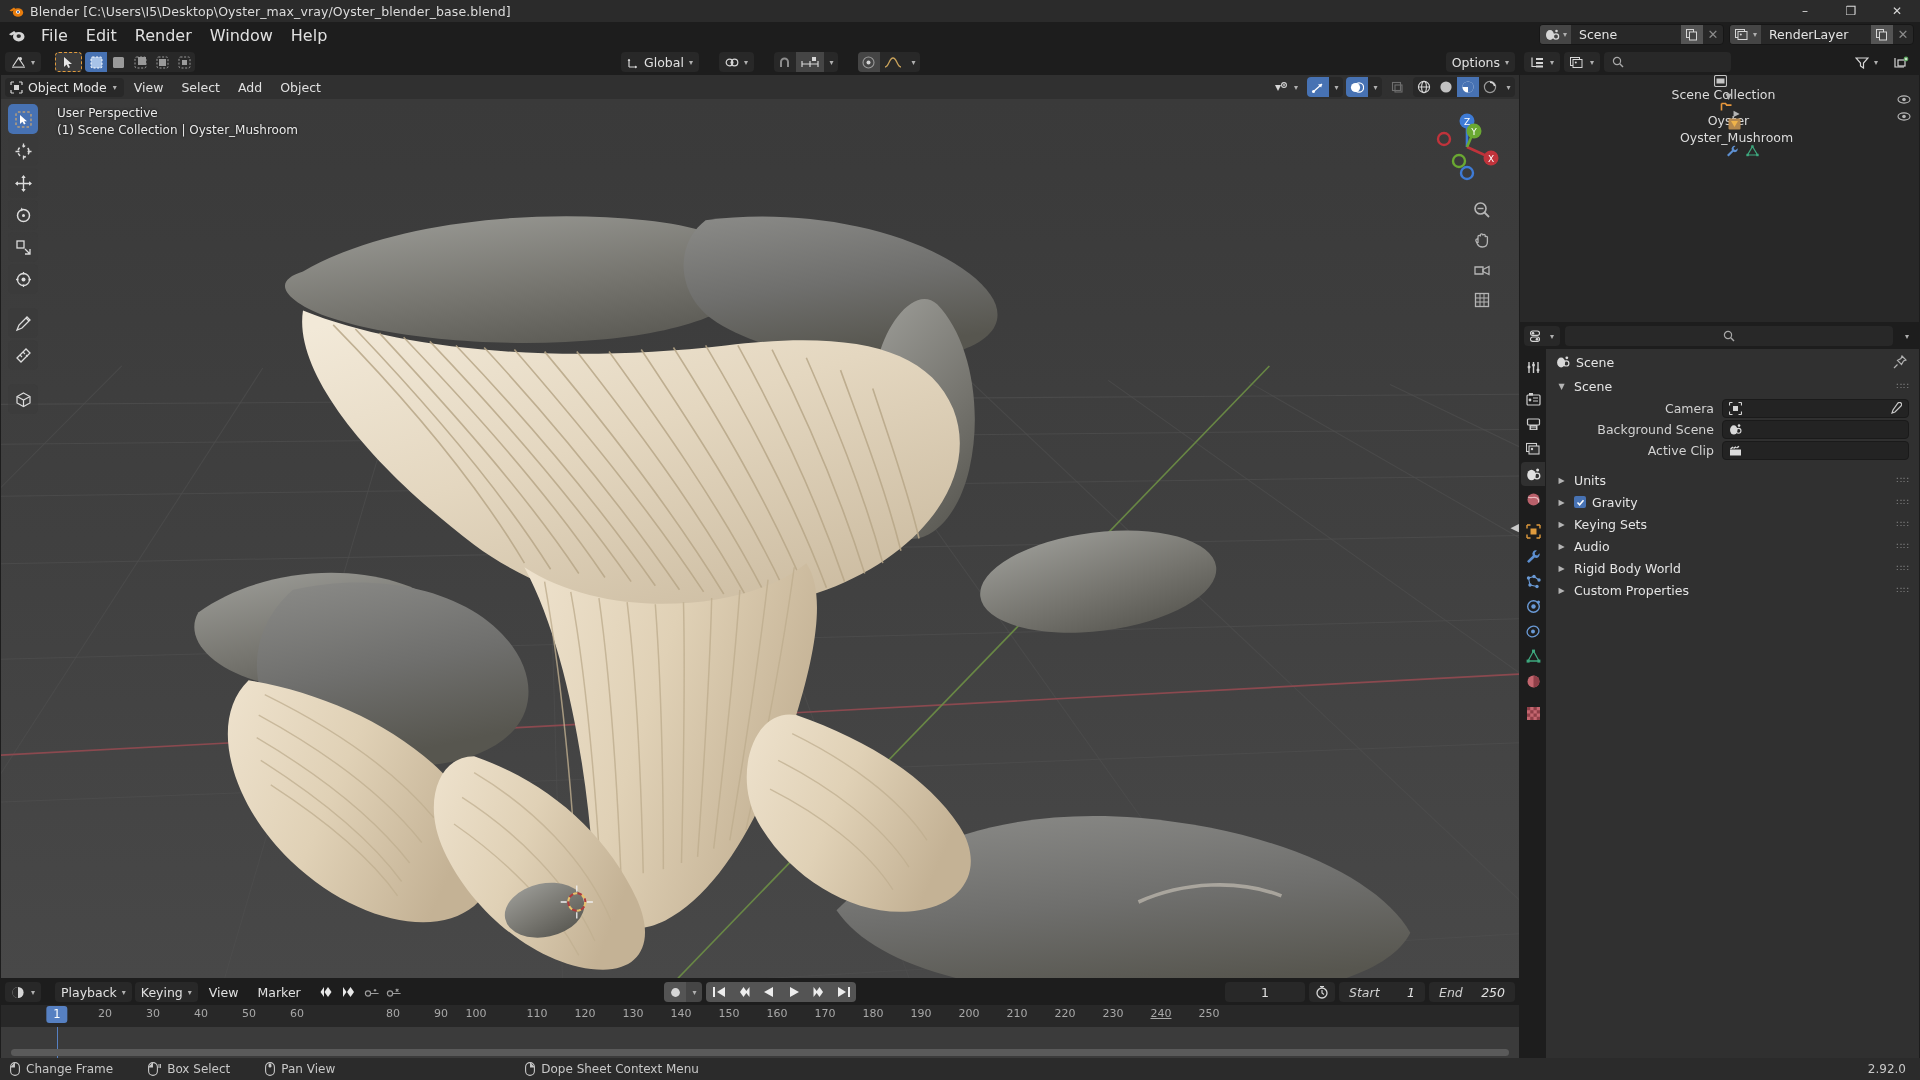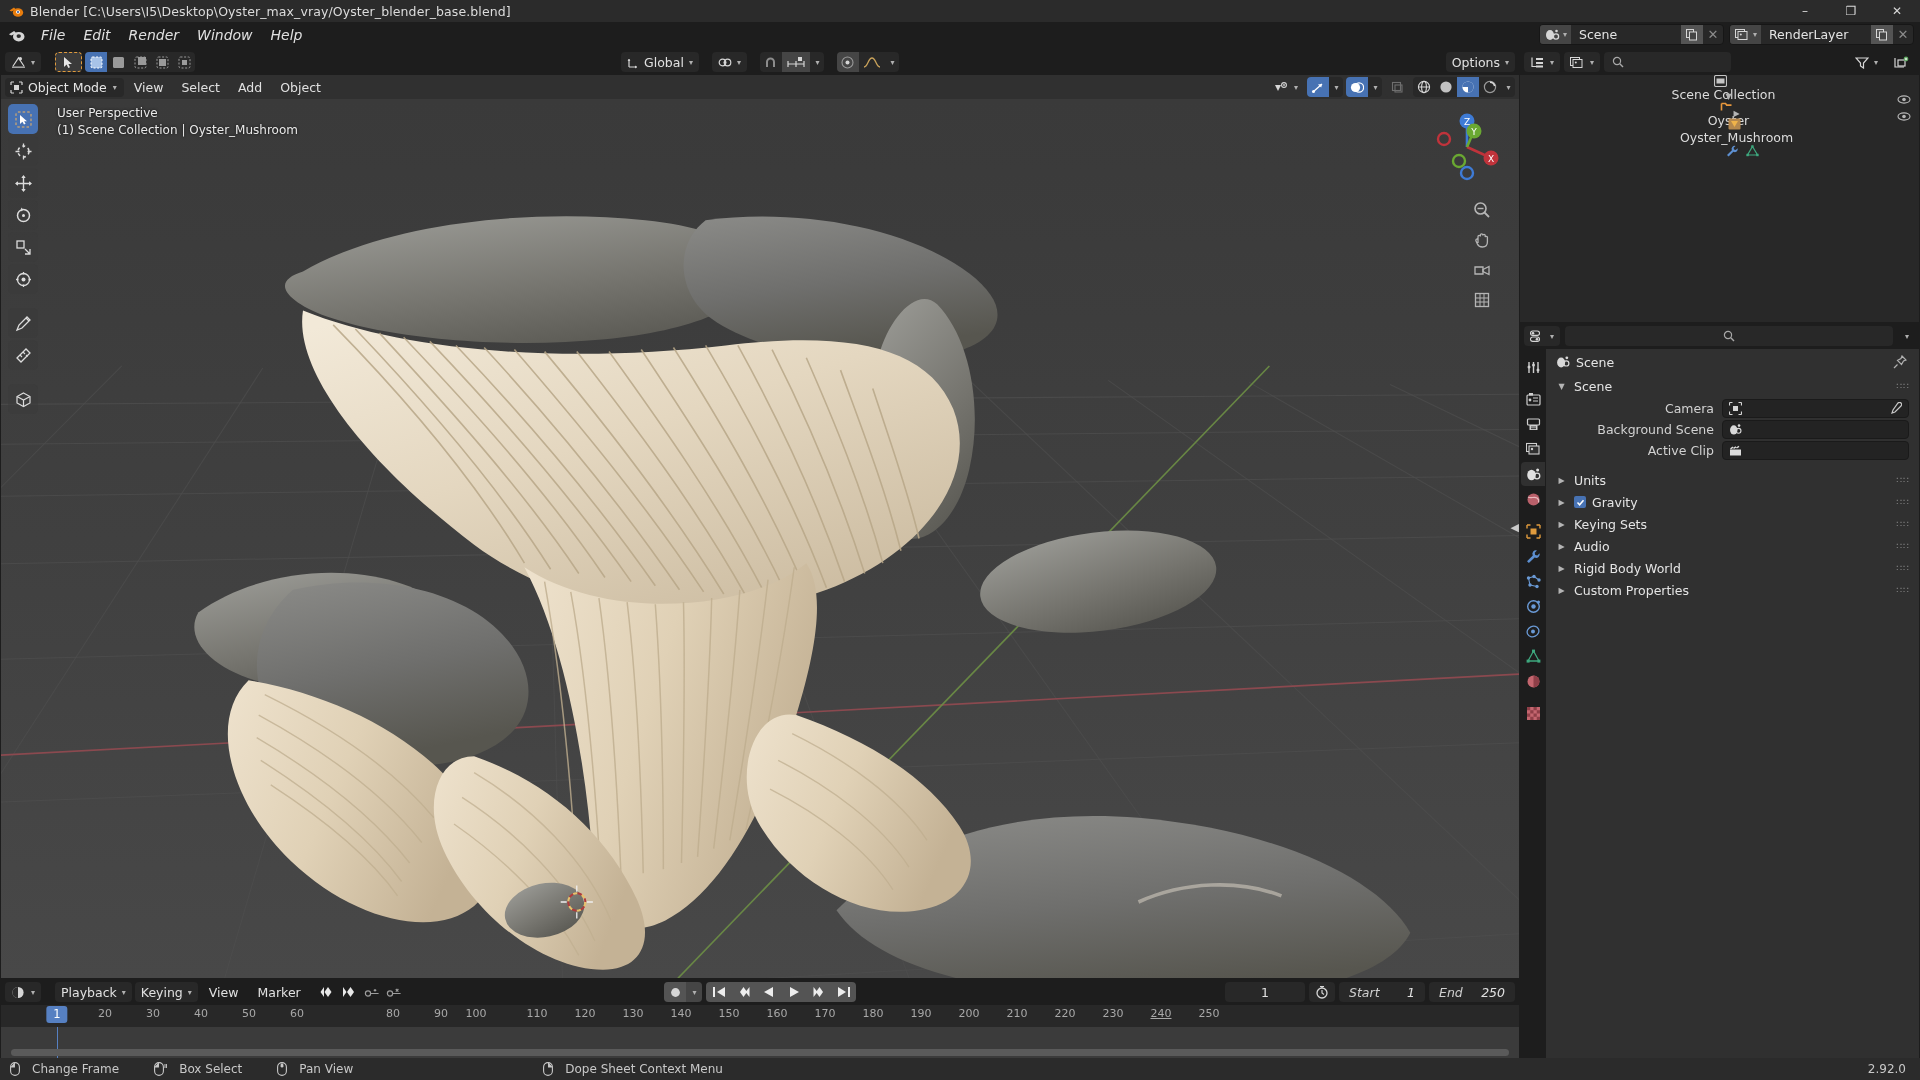--- a/index.html
+++ b/index.html
@@ -22,21 +22,21 @@
   .titlebar .tb-text { font-size: 12.5px; color: #dcdcdc; letter-spacing: 0.1px; }
   .win-btns { position: absolute; right: 0; top: 0; height: 22px; display: flex; }
   .win-btn { width: 46px; height: 22px; display: flex; align-items: center; justify-content: center; color: #d8d8d8; font-size: 12px; }
 
   
   .topbar {
     height: 26px; background: #1d1d1d; display: flex; align-items: center;
     flex: 0 0 26px; padding-left: 6px; position: relative;
   }
   .blender-logo { width: 22px; height: 20px; display:flex; align-items:center; justify-content:center; margin-right:4px;}
-  .menu-item { padding: 3px 9px; font-size: 14px; color: #e0e0e0; border-radius: 3px; font-style: italic; }
+  .menu-item { padding: 3px 9px; font-size: 16px; color: #e0e0e0; border-radius: 3px; }
   .wstabs { display: flex; align-items: center; margin-left: 14px; gap: 1px; }
   .wstab {
     padding: 4px 11px 5px; font-size: 12.5px; color: #9a9a9a;
     background: #282828; border-radius: 4px 4px 0 0; line-height: 14px;
   }
   .wstab.active { background: #545454; color: #ffffff; }
   .wstab.plus { color: #b9b9b9; padding: 4px 8px 5px; background: #282828;}
   .topbar-right { position: absolute; right: 6px; top: 2px; display: flex; align-items: center; gap: 5px; }
   .id-field {
     display: flex; align-items: center; background: #282828; border-radius: 4px; height: 21px;
@@ -143,21 +143,21 @@
   .prop-label { width: 168px; text-align: right; font-size: 12.5px; color: #d2d2d2; }
   .prop-field { flex: 1; background: #232323; border: 1px solid #1a1a1a; border-radius: 4px; height: 19px;
                 display: flex; align-items: center; padding: 0 6px; gap: 6px; position: relative; }
   .prop-field .eyedrop { position: absolute; right: 6px; }
   .cbox { width: 12px; height: 12px; background: #4772b3; border-radius: 2px; display: flex;
           align-items: center; justify-content: center; }
 
   
   .statusbar { height: 22px; background: #2b2b2b; display: flex; align-items: center; flex: 0 0 22px;
                padding-left: 10px; gap: 5px; position: relative; font-size: 12px; color: #c8c8c8; }
-  .sb-item { display: flex; align-items: center; gap: 12px; margin-right: 30px; }
+  .sb-item { display: flex; align-items: center; gap: 6px; margin-right: 30px; }
   .sb-right { position: absolute; right: 14px; font-size: 12px; color: #c8c8c8; }
   svg { display: block; }
 </style>
 </head>
 <body>
 
 <div class="app">
 
   <div class="titlebar">
     <span class="tb-icon">
@@ -276,21 +276,21 @@
                 </svg>
               </span>
             <span class="gi">
               <svg width="13" height="13" viewBox="0 0 13 13">
                   <rect x="1" y="1" width="11" height="11" rx="1.5" fill="none" stroke="#9a9a9a" stroke-dasharray="2 1.6"></rect>
                   <rect x="4" y="4" width="5" height="5" fill="#9a9a9a"></rect>
                 </svg>
               </span>
           </div>
 
-          <div style="position:absolute;left:620px;display:flex;align-items:center;gap:13px;">
+          <div style="position:absolute;left:620px;display:flex;align-items:center;gap:20px;">
             <span class="hbtn">
               <svg width="13" height="13" viewBox="0 0 13 13">
                   <path d="M2 11 V3 M2 11 H10" stroke="#d6d6d6" stroke-width="1.2" fill="none"></path>
                   <path d="M2 3 l-1.4 2 h2.8 Z M10 11 l-2 -1.4 v2.8 Z" fill="#d6d6d6"></path>
                 </svg>
               <span>Global</span>
               <i class="chev">▾</i>
             </span>
             <span class="hbtn">
               <svg width="14" height="13" viewBox="0 0 14 13">

